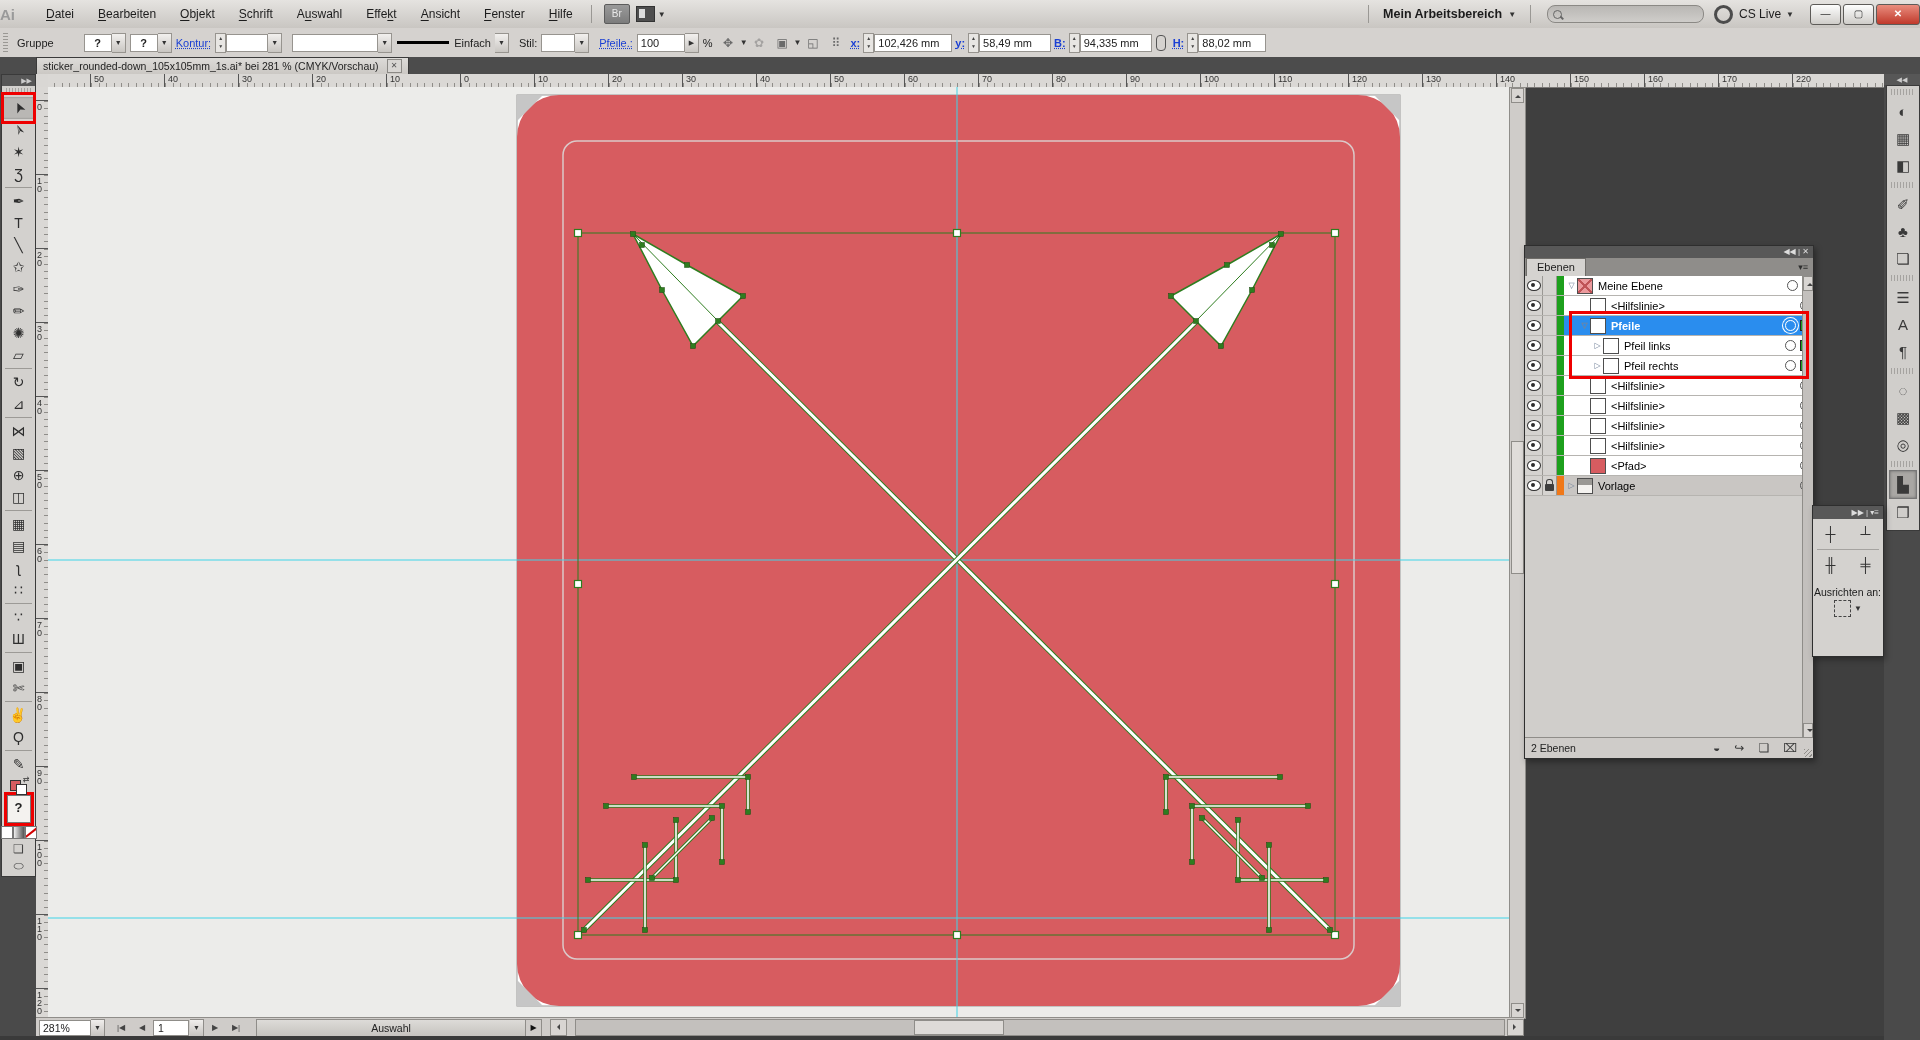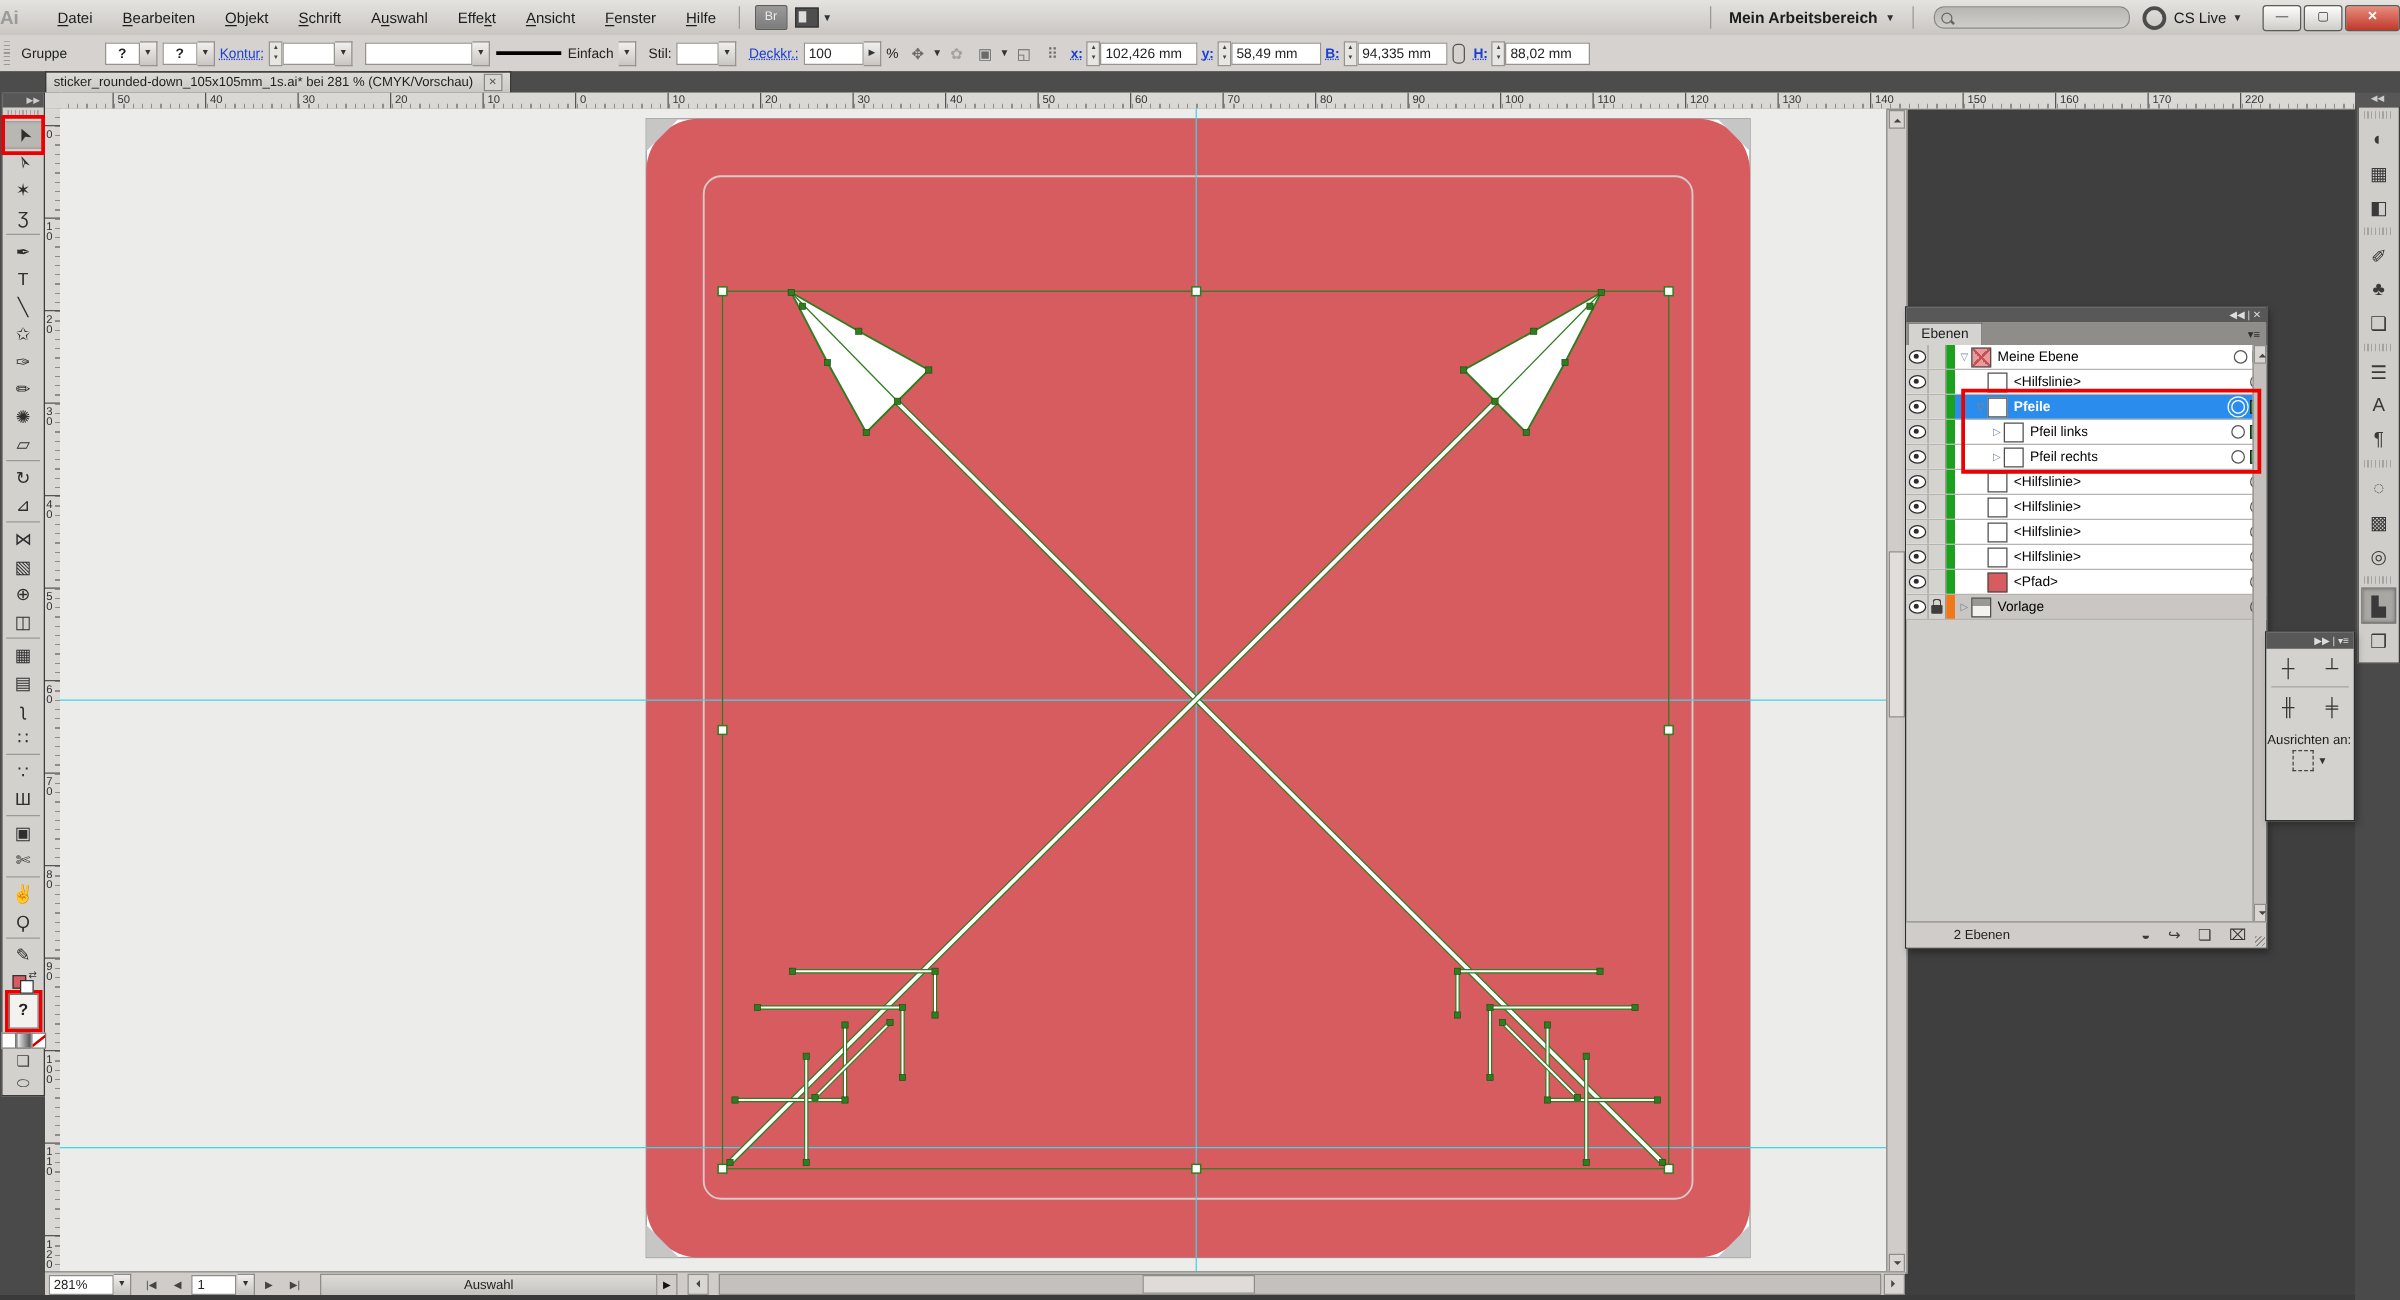--- a/index.html
+++ b/index.html
@@ -135,21 +135,21 @@
   .c-right{display:flex;align-items:center;gap:4px;padding-right:2px;margin-left:auto;}
   .target{width:9px;height:9px;border:1px solid #555;border-radius:50%;}
   .lrow.sel .target{border-color:#fff;box-shadow:0 0 0 2px var(--selblue),0 0 0 3px #fff;}
   .seldot{width:9px;height:9px;background:#1da01d;border:1px solid #222;}
   .seldot.small{width:7px;height:7px;}
   .rowcorner{position:absolute;right:0;top:0;width:0;height:0;border-left:6px solid transparent;border-top:6px solid #111;}
   .lp-scroll{position:absolute;right:0;top:30px;width:10px;height:462px;background:#c3c0bd;border-left:1px solid #8f8d89;}
   .lp-scroll .scr-arr{width:8px;left:0;}
   .lp-filler{height:253px;}
   .lp-foot{position:absolute;left:0;bottom:0;width:100%;height:20px;background:#cfccc9;border-top:1px solid #8f8d89;display:flex;align-items:center;font-size:10.5px;color:#222;}
-  .lp-foot .cnt{padding-left:6px;margin-left:32px;}
+  .lp-foot .cnt{padding-left:6px;}
   .lp-fbtns{margin-left:auto;display:flex;gap:14px;padding-right:16px;font-size:12px;color:#3a3a3a;}
   .lp-gripc{position:absolute;right:1px;bottom:1px;width:8px;height:8px;background:repeating-linear-gradient(135deg,#8f8d89 0 1px,transparent 1px 3px);}
   .anno-box{position:absolute;border:3px solid var(--anno);pointer-events:none;}
   
   .alignp{position:absolute;left:1812px;top:505px;width:70px;height:150px;background:#d4d2cf;border:1px solid #2e2e2e;font-size:10px;box-shadow:2px 3px 6px rgba(0,0,0,.3);}
   .ap-head{height:13px;background:#585858;color:#ddd;font-size:8px;text-align:right;padding-right:4px;line-height:13px;}
   .ap-row{display:flex;justify-content:space-around;align-items:center;height:30px;font-size:14px;color:#333;}
   .ap-div{height:1px;background:#a5a3a0;margin:0 4px;}
   .ap-label{color:#1c1c1c;font-size:10.5px;text-align:right;padding:6px 2px 2px 0;white-space:nowrap;overflow:hidden;}
   .ap-target{display:flex;justify-content:center;align-items:center;gap:3px;}
@@ -217,21 +217,21 @@
     <span class="ddbtn" data-name="chevron-down-icon">▼</span>
     <span style="width:10px;"></span>
     <span class="field" style="width:78px;" data-name="brush-select"></span>
     <span class="ddbtn" data-name="chevron-down-icon">▼</span>
     <span class="strokeline" data-name="stroke-preview"></span>
     <span data-name="stroke-style-label">Einfach</span>
     <span class="ddbtn" style="margin-left:4px;" data-name="chevron-down-icon">▼</span>
     <span class="cb-label" style="margin-left:10px;text-align:right;" data-name="style-label">Stil:</span>
     <span class="field" style="width:26px;" data-name="graphic-style-select"></span>
     <span class="ddbtn" data-name="chevron-down-icon">▼</span>
-    <span class="cb-link" style="margin-left:10px;" data-name="opacity-link">Deckkr.:</span>
+    <span class="cb-link" style="margin-left:10px;" data-name="opacity-link">Pfeile.:</span>
     <span class="field" style="width:40px;" data-name="opacity-field">100</span>
     <span class="ddbtn" data-name="chevron-right-icon">▶</span>
     <span class="cb-label" data-name="percent-label">%</span>
     <span class="cb-icon" data-name="recolor-artwork-icon">✥</span>
     <span class="caret" data-name="chevron-down-icon">▼</span>
     <span class="cb-icon" data-name="live-paint-icon" style="opacity:.45;">✿</span>
     <span class="cb-icon" data-name="reference-point-icon">▣</span>
     <span class="caret" data-name="chevron-down-icon">▼</span>
     <span class="cb-icon" data-name="bounding-box-icon">◱</span>
     <span class="cb-icon" data-name="transform-grid-icon">⠿</span>

